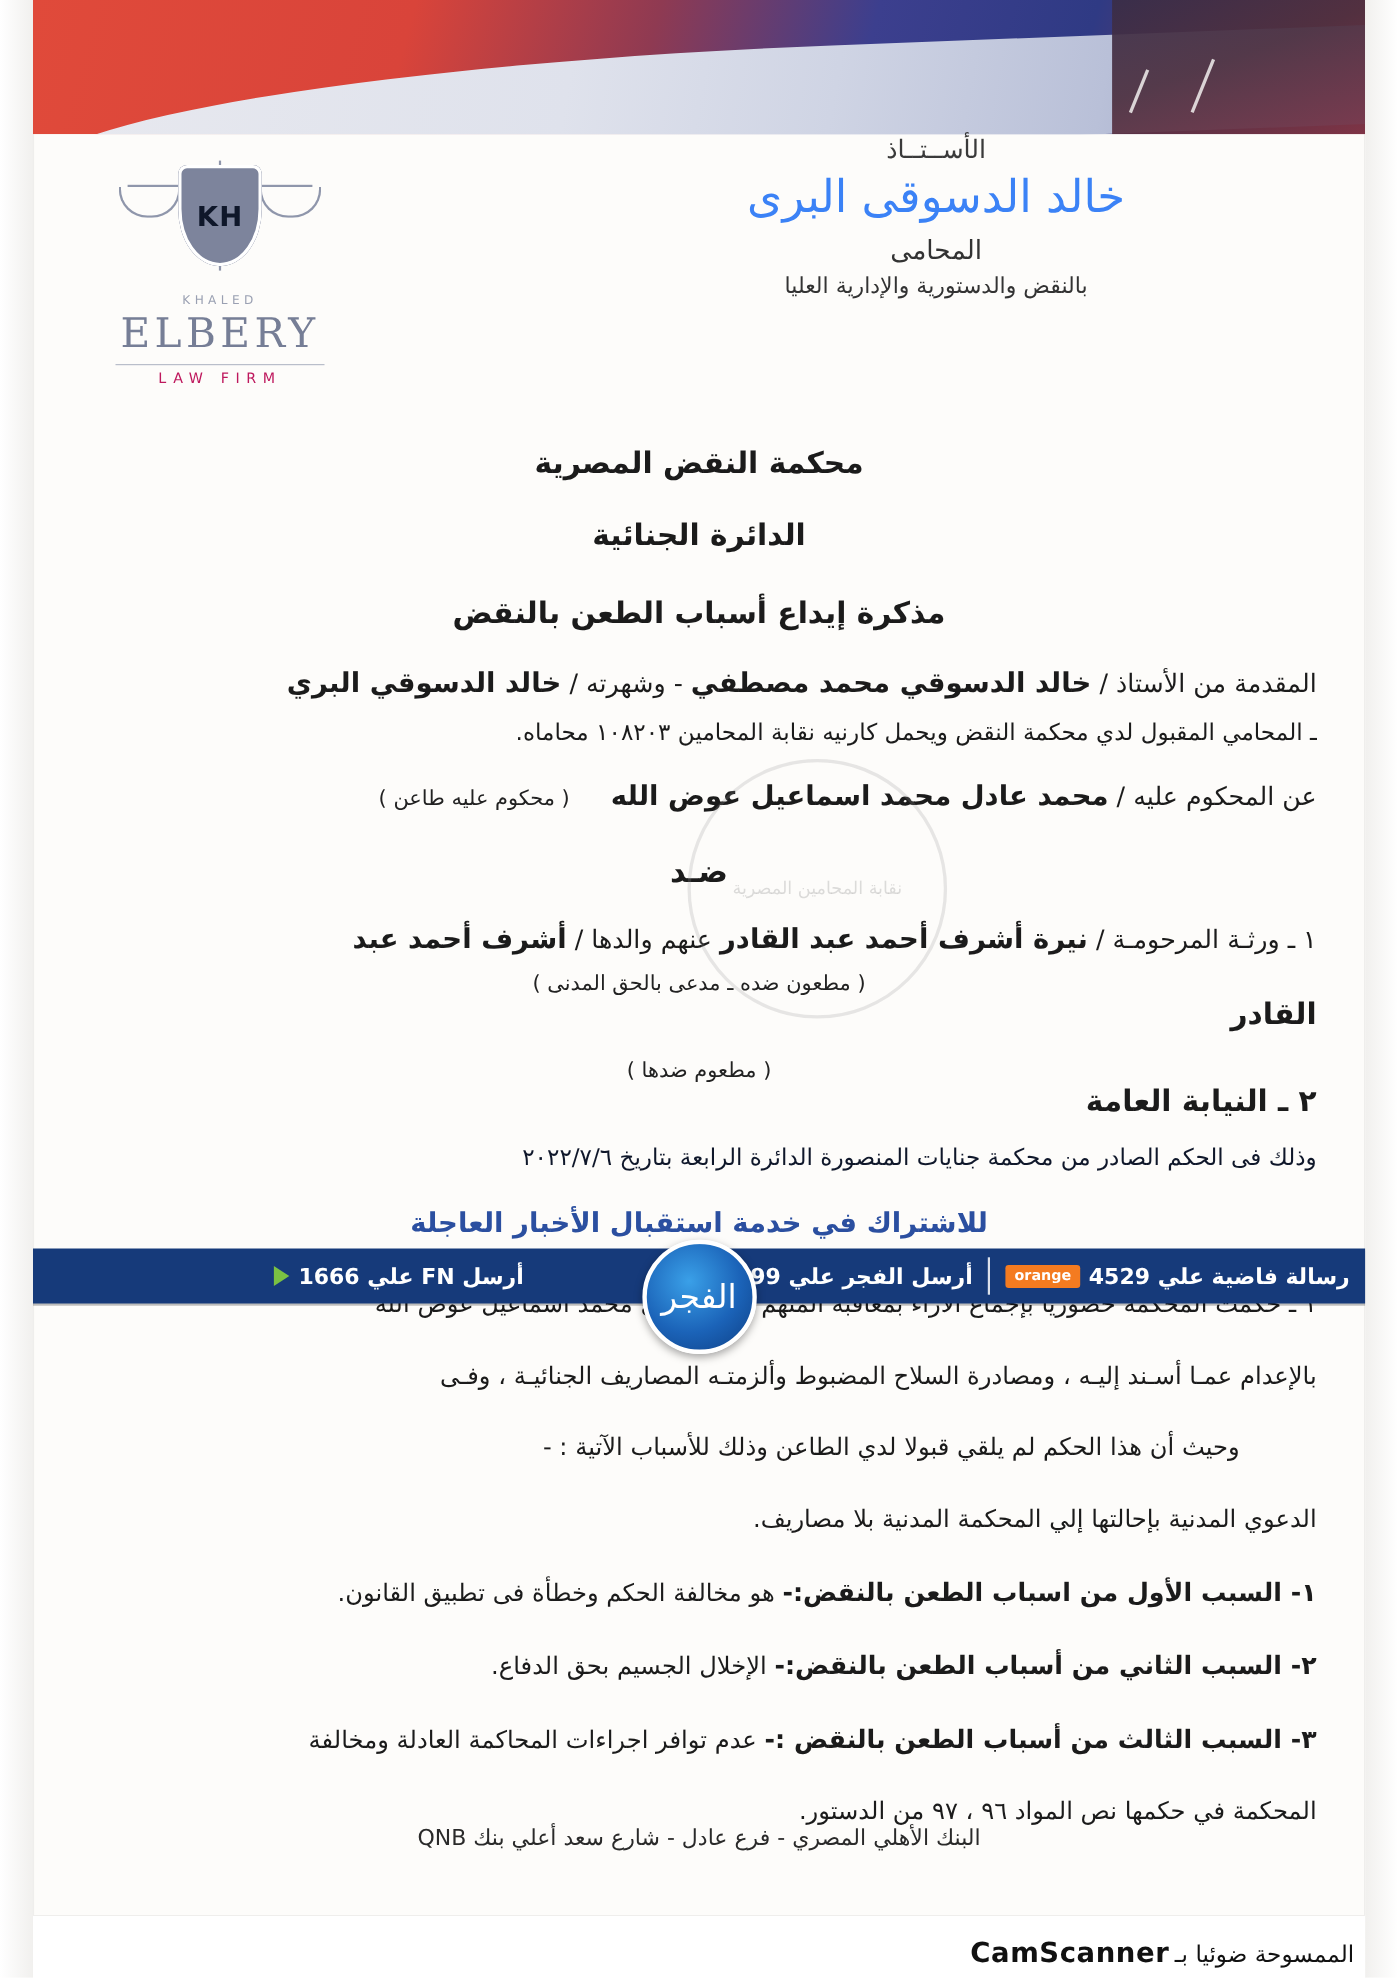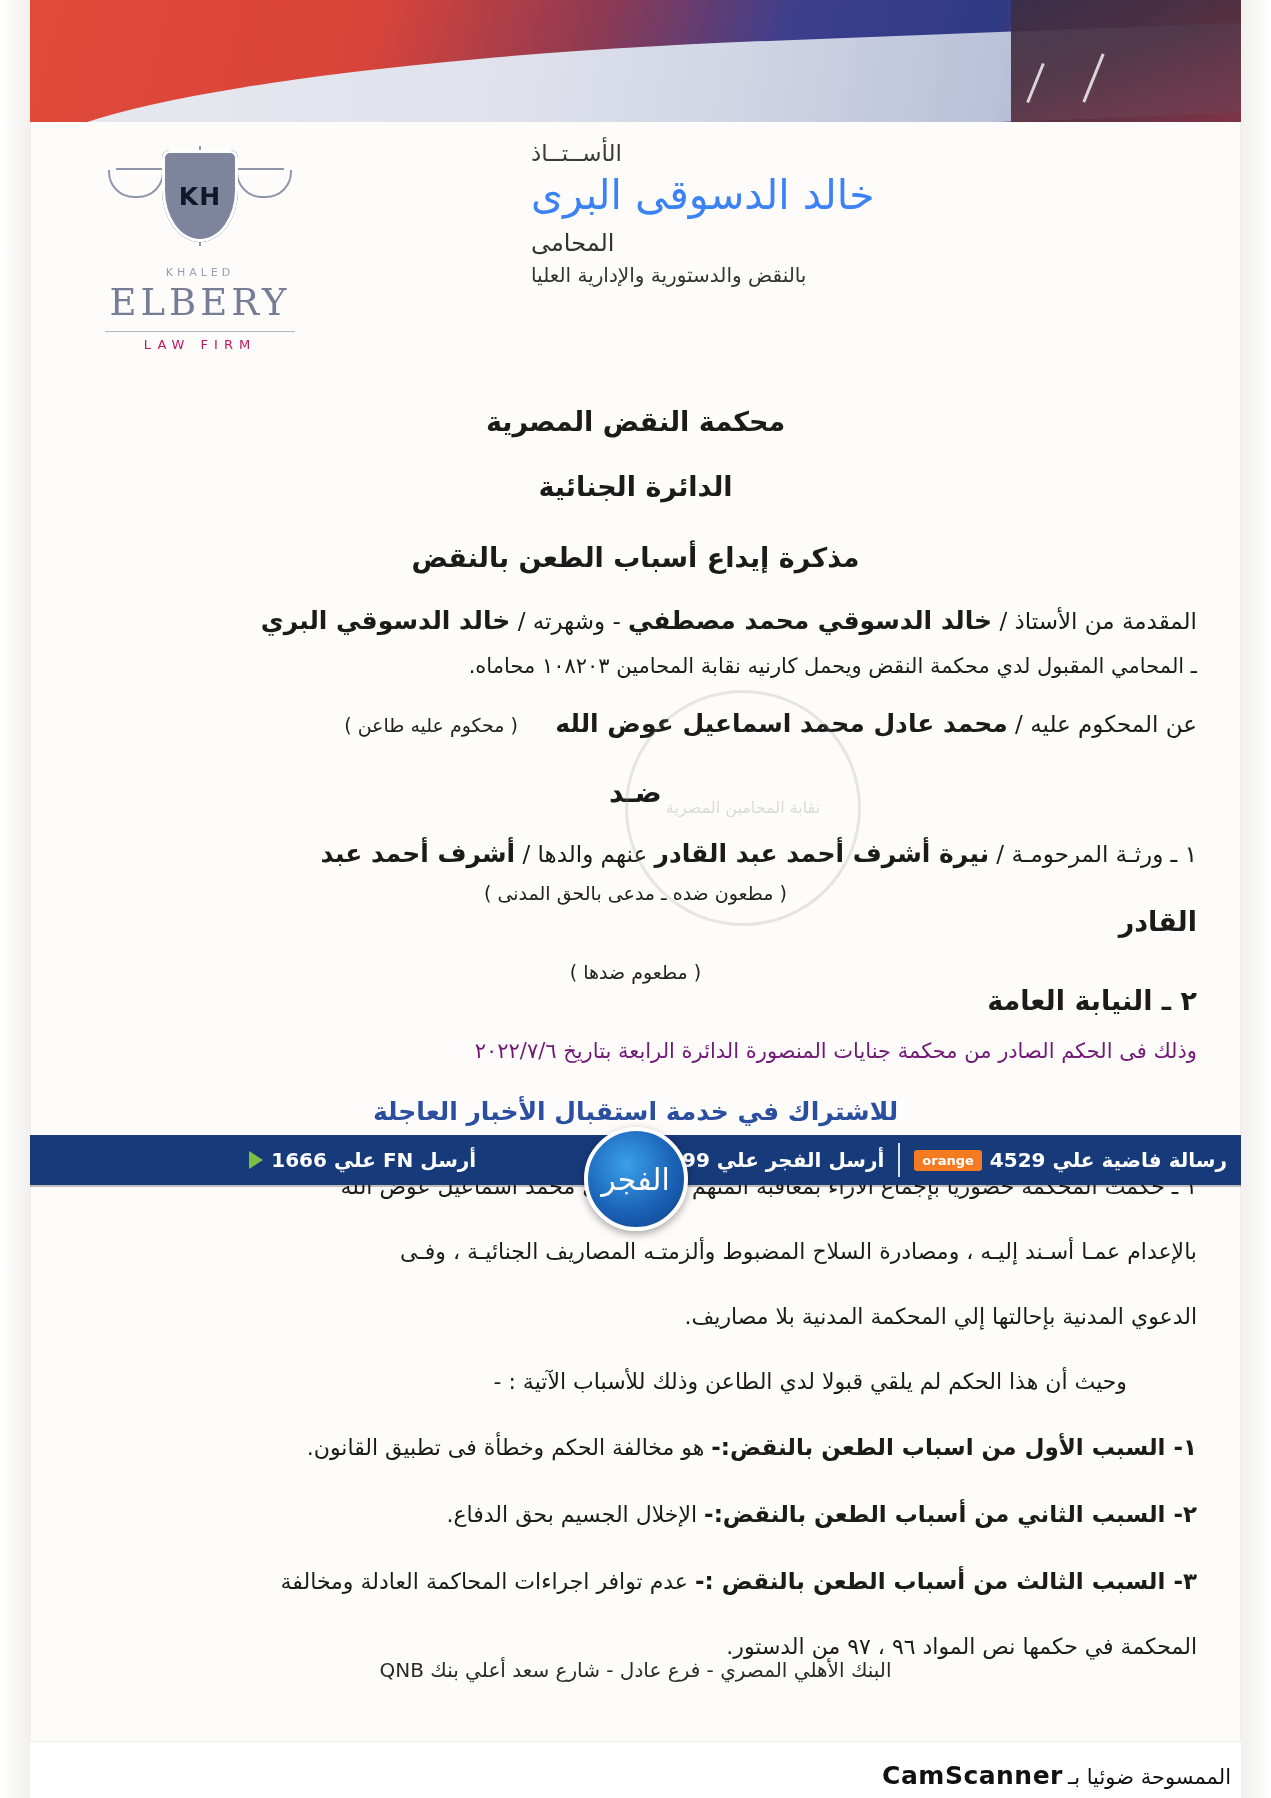--- a/index.html
+++ b/index.html
@@ -154,23 +154,23 @@
   .logo-firm {
     font-size: 13px;
     letter-spacing: 6px;
     color: #be185d;
   }
 
   
   .head-text {
     position: absolute;
     right: 70px;
-    top: 18px;
+    top: 2px;
     width: 640px;
-    text-align: left;
+    text-align: center;
     color: #2c2c2c;
   }
   .head-ostaz {
     font-size: 23px;
     letter-spacing: 6px;
     margin-bottom: 4px;
     color: #3a3a3a;
   }
   .head-name {
     font-size: 41px;
@@ -247,21 +247,21 @@
   .party-cont {
     font-size: 27px;
     font-weight: bold;
     margin: 2px 0 0 0;
   }
   .paren {
     font-size: 19px;
     color: #222;
   }
   .faint {
-    color: #701a75;
+    color: #0f172a;
   }
   .judgment {
     font-size: 22px;
     line-height: 1.95;
     margin-top: 14px;
     text-align: justify;
   }
   .reason {
     font-size: 22px;
     line-height: 1.95;
@@ -484,23 +484,23 @@
       <div class="paren" style="text-align:center; margin-top:6px;">( مطعون ضده ـ مدعى بالحق المدنى )</div>
       <div class="party-cont">القادر</div>
 
       <div class="paren" style="text-align:center; margin-top:24px;">( مطعوم ضدها )</div>
       <div class="party-cont" style="margin-top:2px;">٢ ـ النيابة العامة</div>
 
       <p class="small-line faint" style="margin-top:18px;">وذلك فى الحكم الصادر من محكمة جنايات المنصورة الدائرة الرابعة بتاريخ ٢٠٢٢/٧/٦</p>
 
       <p class="judgment" style="margin-top:96px;">١ ـ حكمت المحكمة حضوريا بإجماع الآراء بمعاقبة المتهم محمد عادل محمد اسماعيل عوض الله</p>
       <p class="judgment" style="margin-top:2px;">بالإعدام عمـا أسـند إليـه ، ومصادرة السلاح المضبوط وألزمتـه المصاريف الجنائيـة ، وفـى</p>
+      <p class="judgment indent" style="margin-top:6px;">وحيث أن هذا الحكم لم يلقي قبولا لدي الطاعن وذلك للأسباب الآتية : -</p>
+
       <p class="judgment" style="margin-top:2px;">الدعوي المدنية بإحالتها إلي المحكمة المدنية بلا مصاريف.</p>
-
-      <p class="judgment indent" style="margin-top:6px;">وحيث أن هذا الحكم لم يلقي قبولا لدي الطاعن وذلك للأسباب الآتية : -</p>
 
       <p class="reason">
         <b>١- السبب الأول من اسباب الطعن بالنقض:-</b>
         <span>هو مخالفة الحكم وخطأة فى تطبيق القانون.</span>
       </p>
       <p class="reason" style="margin-top:6px;">
         <b>٢- السبب الثاني من أسباب الطعن بالنقض:-</b>
         <span>الإخلال الجسيم بحق الدفاع.</span>
       </p>
       <p class="reason" style="margin-top:6px;">

